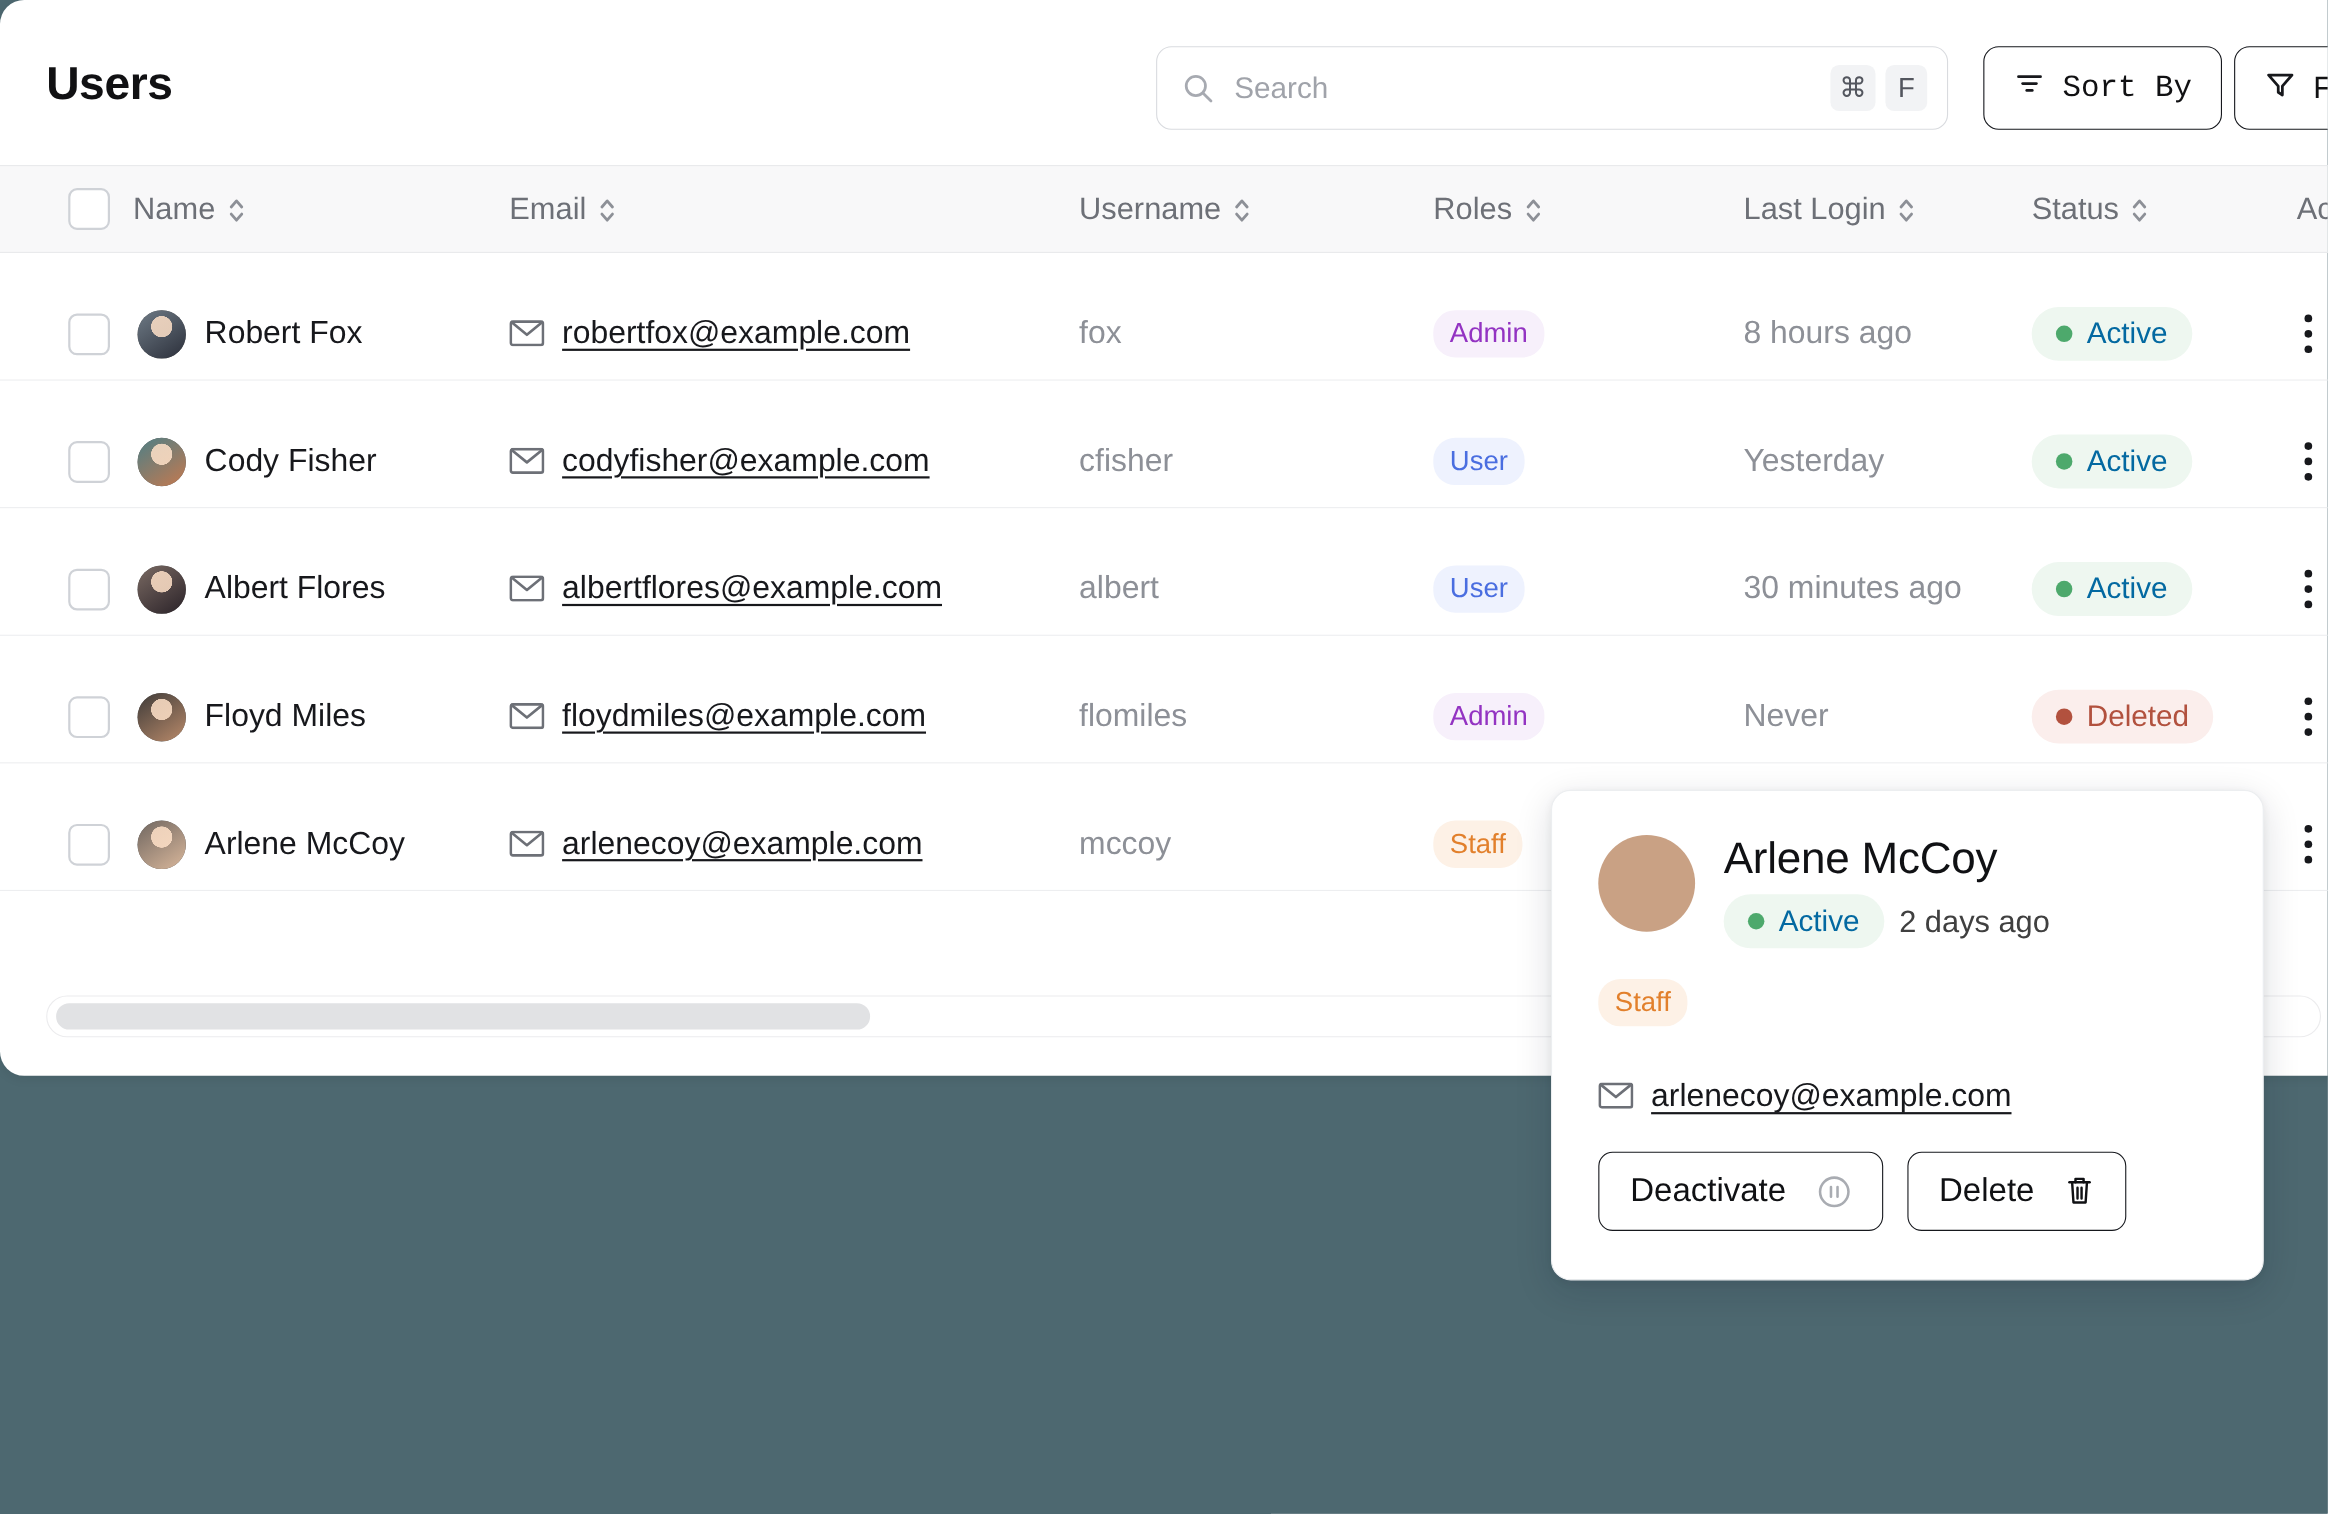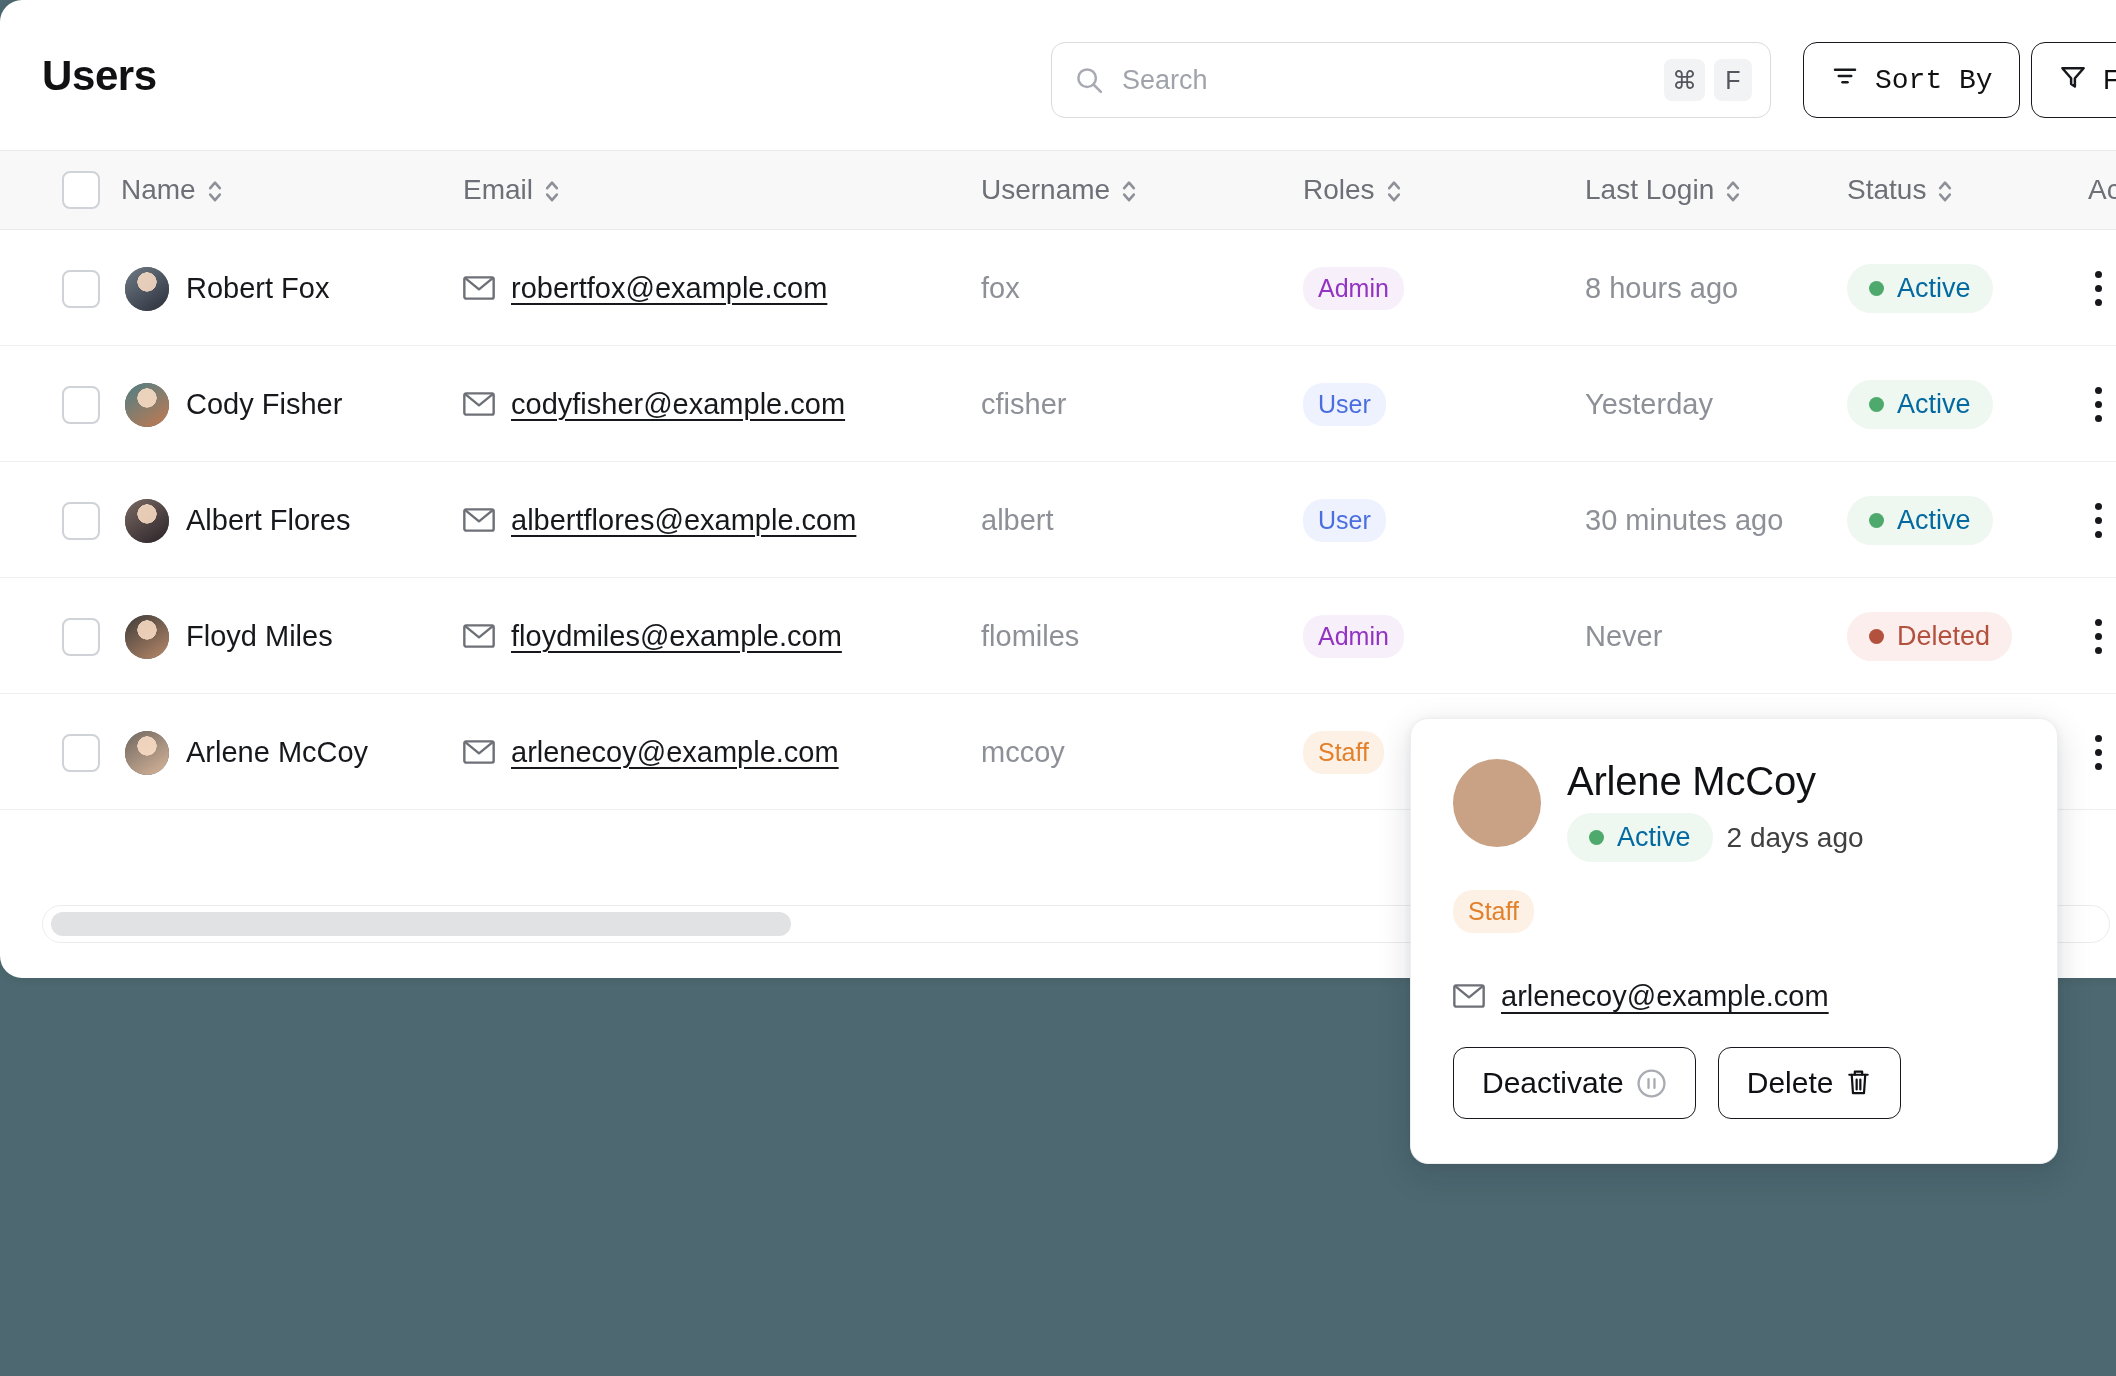--- a/index.html
+++ b/index.html
@@ -79,21 +79,21 @@
   .chk {
     width:38px; height:38px; border:2px solid #cfd2d7;
     border-radius:8px; background:#fff; flex:none;
   }
 
   .row {
     position:absolute; left:0; width:2160px; height:115px;
     border-bottom:1.5px solid #edeef0;
   }
   .cell {
-    position:absolute; top:0; height:115px;
+    position:absolute; top:15px; height:115px;
     display:flex; align-items:center;text-align:center;
   }
   .avatar {
     width:44px; height:44px; border-radius:50%;
     flex:none; overflow:hidden; position:relative;
     background:#555;
   }
   .avatar i {
     position:absolute; inset:0; display:block;
   }
@@ -167,21 +167,21 @@
     display:flex; align-items:center; margin-top:47px;
   }
   .pop-email {
     font-size:29px; color:#17181c; text-decoration:underline;
     text-underline-offset:6px; text-decoration-thickness:1.6px;
   }
   .pop-actions { display:flex; gap:22px; margin-top:34px; }
   .pbtn {
     height:72px; border:1.8px solid #16181d; border-radius:13px;
     background:#fff; color:#101114;
-    display:flex; align-items:center; justify-content:center; gap:12px;
+    display:flex; align-items:center; justify-content:center; gap:28px;
     padding:0 28px; font-size:30px; white-space:nowrap;
   }
   .pause-icon { width:31px; height:31px; flex:none; }
   .trash-icon { width:27px; height:30px; flex:none; }
 </style>
 </head>
 <body>
 
 <div id="root">
 

